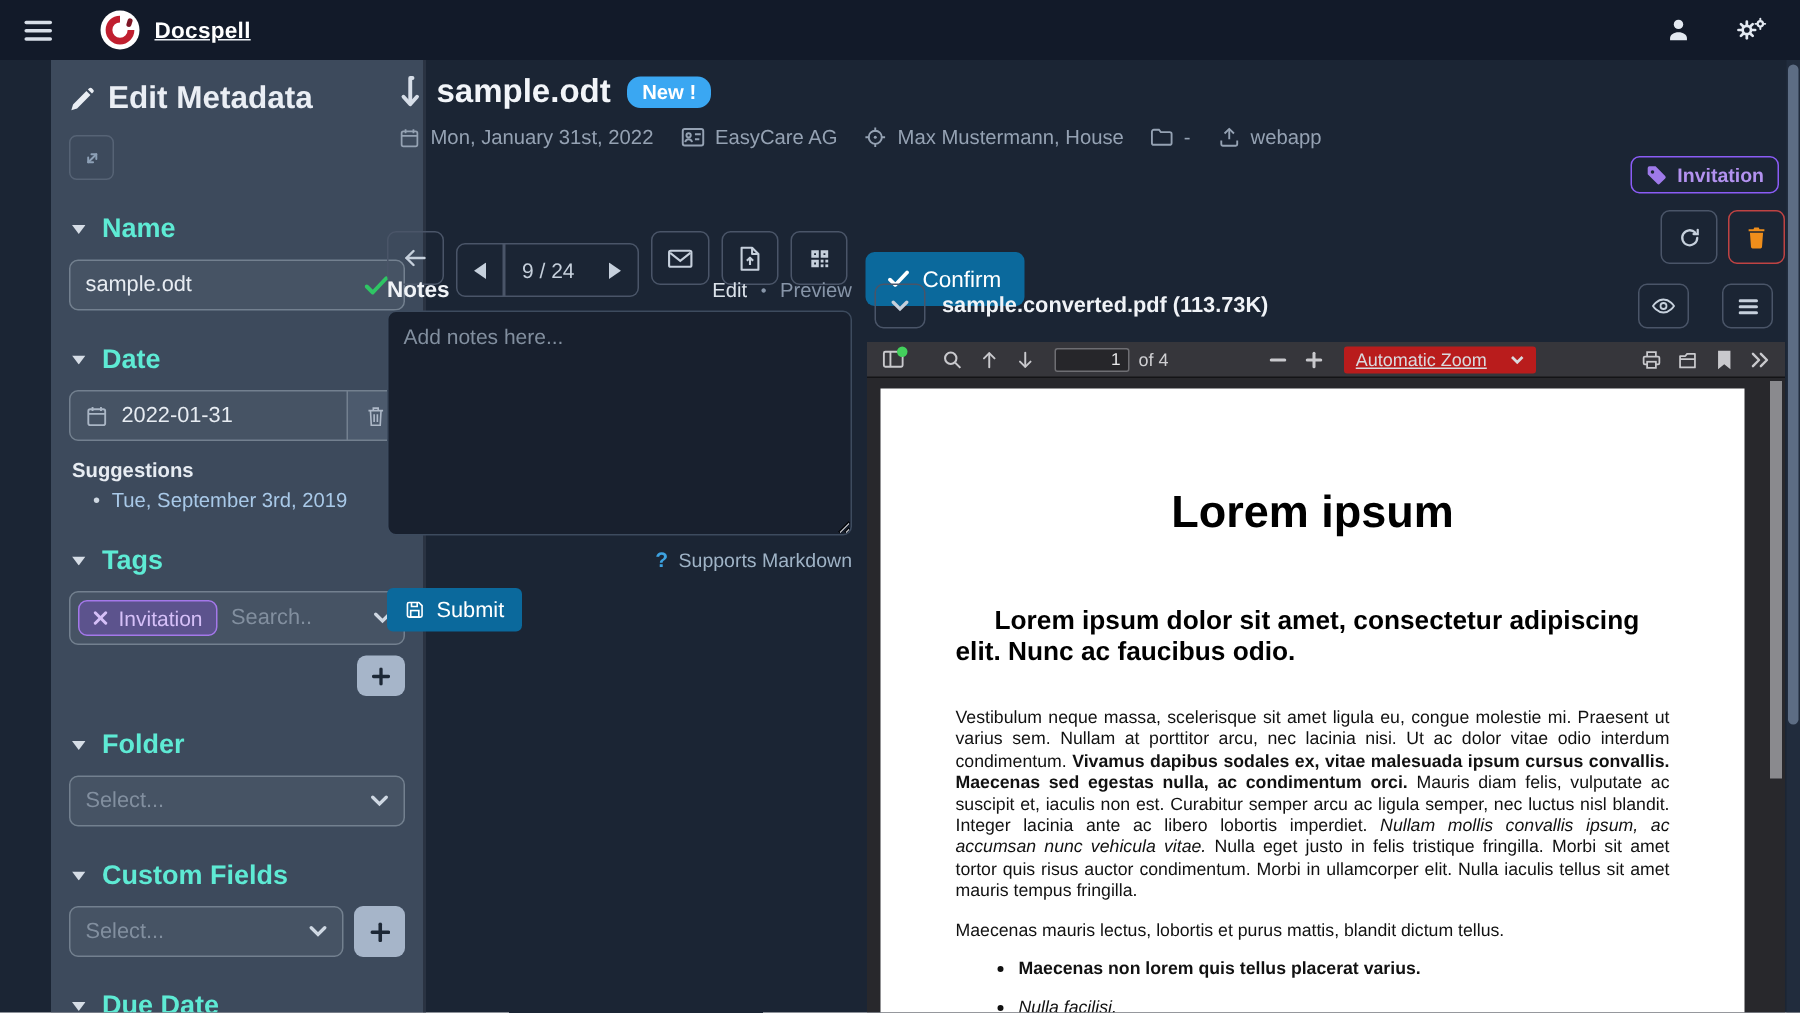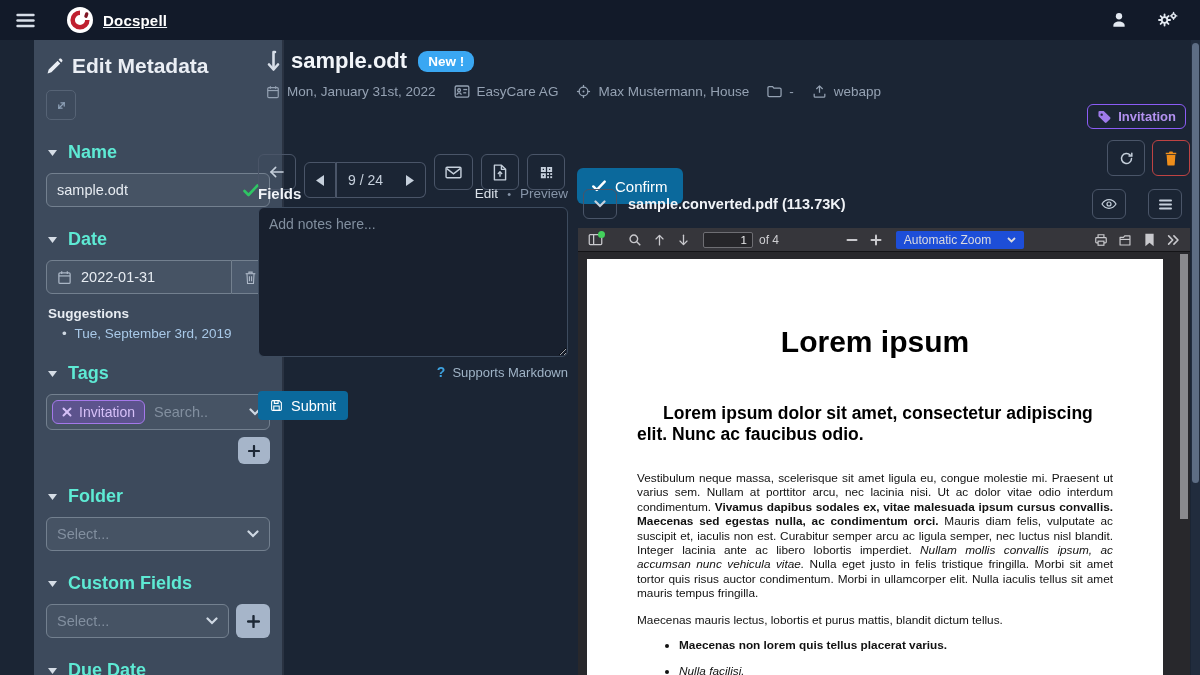--- a/index.html
+++ b/index.html
@@ -110,22 +110,22 @@
 
   .pdf-toolbar { margin-top:6px; height:24px; background:#36363b; border-bottom:1px solid #141417;
                  display:flex; align-items:center; padding:0 5px; color:#cfcfd2; gap:0; }
   .ptb-ic { width:24px; height:22px; display:flex; align-items:center; justify-content:center; cursor:pointer;
             position:relative; color:#c9c9cd; }
   .green-dot { position:absolute; top:2px; right:2px; width:7px; height:7px; border-radius:50%; background:#43d15c; }
   .page-input { width:50px; height:16px; background:#26262a; border:1px solid #6e6e73; border-radius:2px;
                 color:#e8e8ea; font-size:11.5px; text-align:right; padding:0 5px; outline:none; margin:0 6px 0 8px;
                 font-family:"Liberation Sans",sans-serif; }
   .of-label { font-size:12px; color:#cfcfd2; }
-  .zoom-dd { background:#1d4ed8; height:18px; border-radius:2px; padding:0 8px; display:flex; align-items:center;
-             gap:16px; font-size:12px; color:#dadade; cursor:pointer; margin:0 4px 0 8px; }
+  .zoom-dd { background:#b91c1c; height:18px; border-radius:2px; padding:0 8px; display:flex; align-items:center;
+             gap:16px; font-size:12px; color:#dadade; cursor:pointer; margin:0 4px 0 8px;text-decoration:underline; }
   .ptb-spacer { flex:1; }
 
   .viewer { flex:1; background:#28282c; position:relative; overflow:hidden; }
   .page { position:absolute; left:9px; top:7px; width:576px; height:740px; background:#fff; color:#0c0c0c; }
   .page-inner { padding:66px 50px 0; }
   .pdf-title { font-size:30px; font-weight:bold; text-align:center; color:#000; }
   .pdf-h2 { font-size:17.5px; font-weight:bold; margin-top:44px; line-height:1.2; text-indent:26px; color:#000; }
   .pdf-body { margin-top:26px; font-size:11.8px; line-height:14.4px; text-align:justify; color:#111; }
   .pdf-p2 { margin-top:12px; font-size:11.8px; color:#111; }
   .pdf-ul { margin-top:9px; padding-left:42px; }
@@ -507,21 +507,21 @@
     </button>
     <button class="tb-btn del-btn">
       <svg width="14" height="16" viewBox="0 0 24 26" fill="#ef8e1b">
           <path d="M9.5 2h5l1 2H21v2.5H3V4h5.5zM4.5 8h15l-1.2 16.5a1.8 1.8 0 0 1-1.8 1.5H7.5a1.8 1.8 0 0 1-1.8-1.5z"></path>
         </svg>
     </button>
   </div>
 
   <div class="notes">
     <div class="notes-head">
-      <span class="notes-label">Fields</span>
+      <span class="notes-label">Notes</span>
       <span class="notes-tabs">
         <span class="tab-edit">Edit</span>
         <span class="tab-dot">•</span>
         <span class="tab-preview">Preview</span>
       </span>
     </div>
     <textarea placeholder="Add notes here..." style=""></textarea>
     <div class="md-hint">
       <span class="q-ic">?</span>
       <span>Supports Markdown</span>

